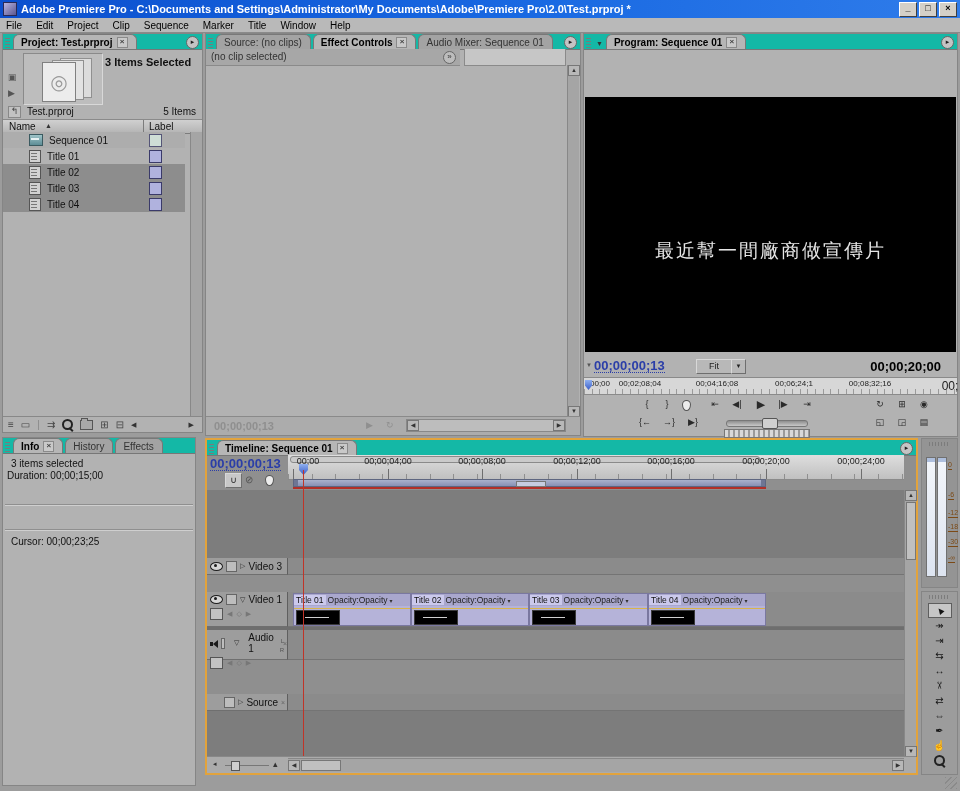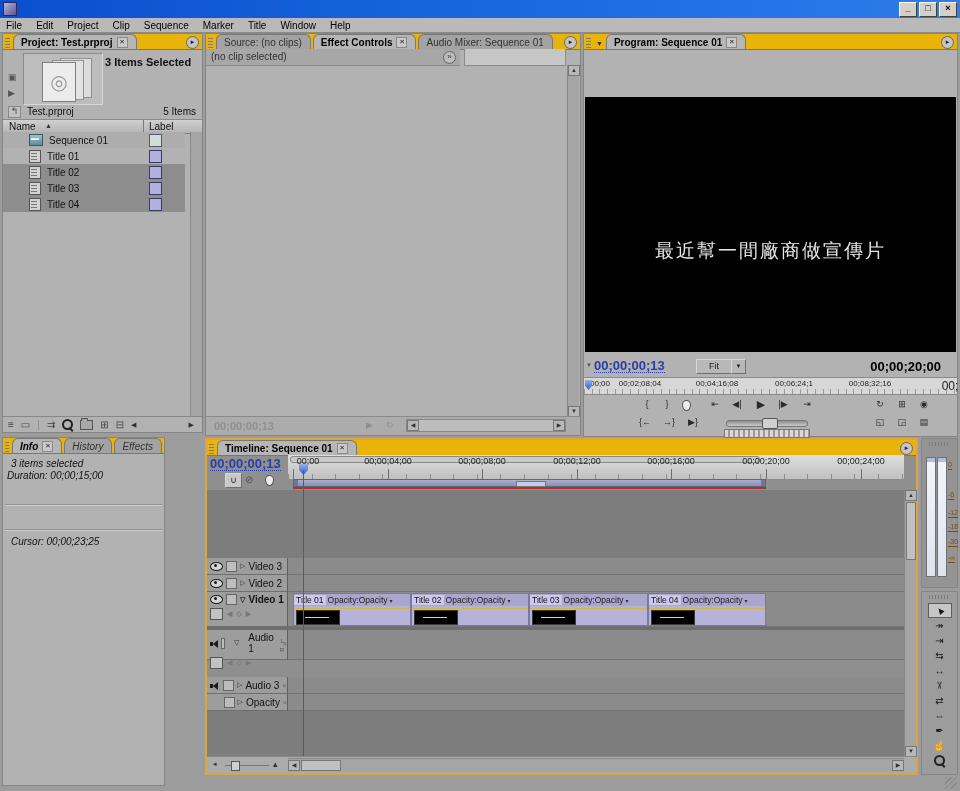--- a/index.html
+++ b/index.html
@@ -17,21 +17,21 @@
   .winbtn{width:16px;height:13px;margin-left:2px;background:#d4d0c8;border:1px solid;
     border-color:#fff #404040 #404040 #fff;color:#000;font-size:9px;font-weight:bold;
     line-height:11px;text-align:center;}
   #winbtns{position:absolute;right:3px;top:2px;display:flex;}
   #menubar{position:absolute;left:0;top:18px;width:960px;height:14px;background:#b9b9b9;
     border-bottom:1px solid #8a8a8a;display:flex;align-items:center;gap:14px;padding-left:6px;}
   .menuitem{font-size:10px;color:#000;}
 
   
   .panel{position:absolute;background:#b2b2b2;border:1px solid #858585;box-sizing:border-box;}
-  .tabbar{position:absolute;left:0;top:0;right:0;height:15px;background:#eab308;
+  .tabbar{position:absolute;left:0;top:0;right:0;height:15px;background:#14b8a6;
     border-bottom:1px solid #777;display:flex;align-items:flex-end;}
   .tgrip{width:5px;height:10px;margin:0 3px 1px 2px;
     background:repeating-linear-gradient(0deg,#7a7a7a 0 1px,transparent 1px 3px);}
   .tab{height:14px;display:flex;align-items:center;gap:4px;padding:0 8px 0 7px;font-size:10px;
     color:#333;background:#a3a3a3;border:1px solid #787878;border-bottom:none;
     border-radius:6px 6px 0 0;margin-right:2px;white-space:nowrap;}
   .tab.active{background:#b6b6b6;color:#000;font-weight:bold;}
   .tabx{font-size:8px;border:1px solid #8a8a8a;background:#c9c9c9;width:9px;height:9px;
     line-height:8px;text-align:center;color:#444;}
   .pmenu{position:absolute;right:3px;top:2px;width:11px;height:11px;border-radius:50%;
@@ -132,20 +132,21 @@
     clip-path:polygon(0 0,100% 0,100% 55%,50% 100%,0 55%);}
   .red-line{position:absolute;width:1px;background:#c03428;}
 </style>
 </head>
 <body>
 
 <div id="root">
 
   <div id="titlebar">
     <div id="appicon"></div>
+    <span>Adobe Premiere Pro - C:\Documents and Settings\Administrator\My Documents\Adobe\Premiere Pro\2.0\Test.prproj *</span>
     <div id="winbtns">
       <div class="winbtn">_</div>
       <div class="winbtn">□</div>
       <div class="winbtn">×</div>
     </div>
   </div>
 
   <div id="menubar">
     <span class="menuitem">File</span>
     <span class="menuitem">Edit</span>
@@ -329,21 +330,21 @@
       <div class="shuttle" style="left:142px;top:25px;width:80px;">
           <div class="thumb"></div>
         </div>
       <div class="jog" style="left:140px;top:34px;width:84px;"></div>
       <span class="tbtn abs" style="right:70px;top:21px;">◱</span>
       <span class="tbtn abs" style="right:48px;top:21px;">◲</span>
       <span class="tbtn abs" style="right:26px;top:21px;">▤</span>
     </div>
   </div>
 
-  <div class="panel" id="info" style="left:2px;top:437px;width:163px;height:349px;font-style:italic;">
+  <div class="panel" id="info" style="left:2px;top:437px;width:194px;height:349px;">
     <div class="tabbar">
       <div class="tgrip"></div>
       <div class="tab active">
         <span>Info</span>
         <span class="tabx">×</span>
       </div>
       <div class="tab">
           <span>History</span>
         </div>
       <div class="tab">
@@ -404,31 +405,22 @@
 
     <div class="trow" style="top:118px;height:17px;">
       <div class="thead">
         <span class="eye"></span>
         <span class="lockbox"></span>
         <span class="tri">▷</span>
         <span class="tname">Video 3</span>
       </div>
       <div class="tbody"></div>
     </div>
-    <div class="trow" style="top:135px;height:17px;">
-      <div class="thead">
-        <span class="eye"></span>
-        <span class="lockbox"></span>
-        <span class="tri">▷</span>
-        <span class="tname">Video 2</span>
-      </div>
-      <div class="tbody"></div>
-    </div>
     <div class="trow" style="top:152px;height:35px;">
-      <div class="thead" style="display:block;padding:0;font-weight:bold;">
+      <div class="thead" style="display:block;padding:0;">
         <div style="display:flex;align-items:center;gap:3px;padding:2px 0 0 3px;">
           <span class="eye"></span>
           <span class="lockbox"></span>
           <span class="tri">▽</span>
           <span class="tname">Video 1</span>
         </div>
         <div style="display:flex;align-items:center;gap:4px;padding:3px 0 0 3px;">
           <span class="styb"></span>
           <span class="kf">◀</span>
           <span class="kf">◇</span>
@@ -506,35 +498,25 @@
           <span class="styb"></span>
           <span class="kf">◀</span>
           <span class="kf">◇</span>
           <span class="kf">▶</span>
         </div>
         <span class="abs" style="right:3px;top:8px;font-size:6px;color:#555;">L</span>
         <span class="abs" style="right:3px;top:17px;font-size:6px;color:#555;">R</span>
       </div>
       <div class="tbody"></div>
     </div>
-    <div class="trow" style="top:237px;height:17px;">
-      <div class="thead">
-        <span class="spk"></span>
-        <span class="lockbox"></span>
-        <span class="tri">▷</span>
-        <span class="tname">Audio 3</span>
-        <span style="font-size:7px;color:#666;">×</span>
-      </div>
-      <div class="tbody"></div>
-    </div>
     <div class="trow" style="top:254px;height:17px;">
       <div class="thead" style="padding-left:17px;">
         <span class="lockbox"></span>
         <span class="tri">▷</span>
-        <span class="tname">Opacity</span>
+        <span class="tname">Source</span>
         <span style="font-size:7px;color:#666;">×</span>
       </div>
       <div class="tbody"></div>
     </div>
 
     <div class="red-line" style="left:96px;top:30px;height:287px;"></div>
 
     <div class="scrollv" style="right:0;top:50px;bottom:16px;">
       <span class="sarrow" style="top:0;left:0;">▲</span>
       <div class="sthumb" style="left:1px;top:12px;width:10px;height:58px;"></div>

